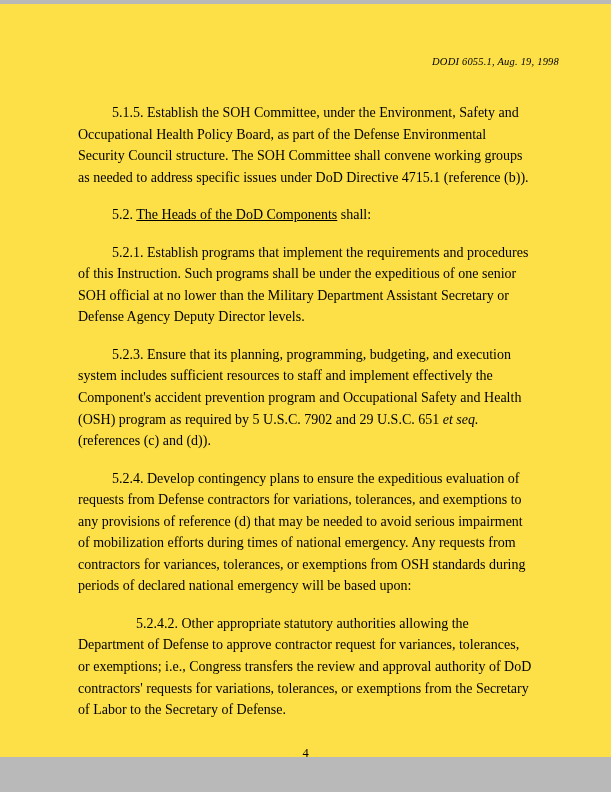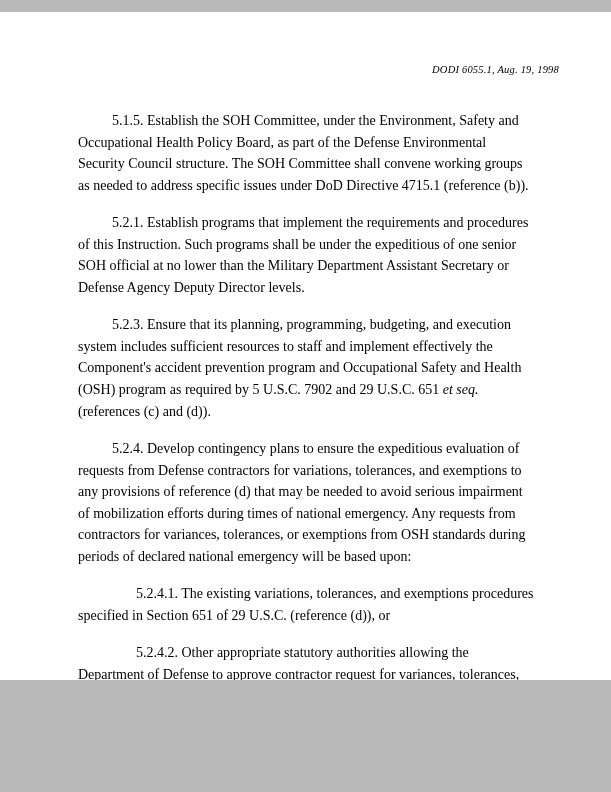--- a/index.html
+++ b/index.html
@@ -3,23 +3,23 @@
 <meta charset="utf-8">
 <style>
   html, body {
     margin: 0;
     padding: 0;
     background: #b9b9b9;
   }
   .page {
     position: relative;
     width: 611px;
-    height: 668px;
-    background: #ffffff;
-    margin: 12px auto;
+    height: 753px;
+    background: #fde047;
+    margin: 4px auto;
     overflow: hidden;
     font-family: "Liberation Serif", serif;
     color: #000000;
   }
   .header-ref {
     position: absolute;
     top: 52px;
     right: 52px;
     font-style: italic;
     font-size: 10.5px;
@@ -66,29 +66,29 @@
 <body>
 
 <div class="page">
 
   <div class="header-ref">DODI 6055.1, Aug. 19, 1998</div>
 
   <div class="body-area">
 
     <p class="para indent1">5.1.5.  Establish the SOH Committee, under the Environment, Safety and Occupational Health Policy Board, as part of the Defense Environmental Security Council structure.  The SOH Committee shall convene working groups as needed to address specific issues under DoD Directive 4715.1 (reference (b)).</p>
 
+    <p class="para indent-sub"><span>5.2.  </span><span class="underline">The Heads of the DoD Components</span><span> shall:</span></p>
 
     <p class="para indent1">5.2.1.  Establish programs that implement the requirements and procedures of this Instruction.  Such programs shall be under the expeditious of one senior SOH official at no lower than the Military Department Assistant Secretary or Defense Agency Deputy Director levels.</p>
 
 
     <p class="para indent1"><span>5.2.3.  Ensure that its planning, programming, budgeting, and execution system includes sufficient resources to staff and implement effectively the Component's accident prevention program and Occupational Safety and Health (OSH) program as required by 5 U.S.C. 7902 and 29 U.S.C. 651 </span><span class="italic">et seq.</span><span> (references (c) and (d)).</span></p>
 
     <p class="para indent1">5.2.4.  Develop contingency plans to ensure the expeditious evaluation of requests from Defense contractors for variations, tolerances, and exemptions to any provisions of reference (d) that may be needed to avoid serious impairment of mobilization efforts during times of national emergency.  Any requests from contractors for variances, tolerances, or exemptions from OSH standards during periods of declared national emergency will be based upon:</p>
 
-    <p class="para indent2">5.2.4.1.  The existing variations, tolerances, and exemptions procedures specified in Section 651 of 29 U.S.C. (reference (d)), or</p>
 
     <p class="para indent2">5.2.4.2.  Other appropriate statutory authorities allowing the Department of Defense to approve contractor request for variances, tolerances, or exemptions; i.e., Congress transfers the review and approval authority of DoD contractors' requests for variations, tolerances, or exemptions from the Secretary of Labor to the Secretary of Defense.</p>
 
   </div>
 
   <div class="page-number">4</div>
 
 </div>
 
 </body></html>

